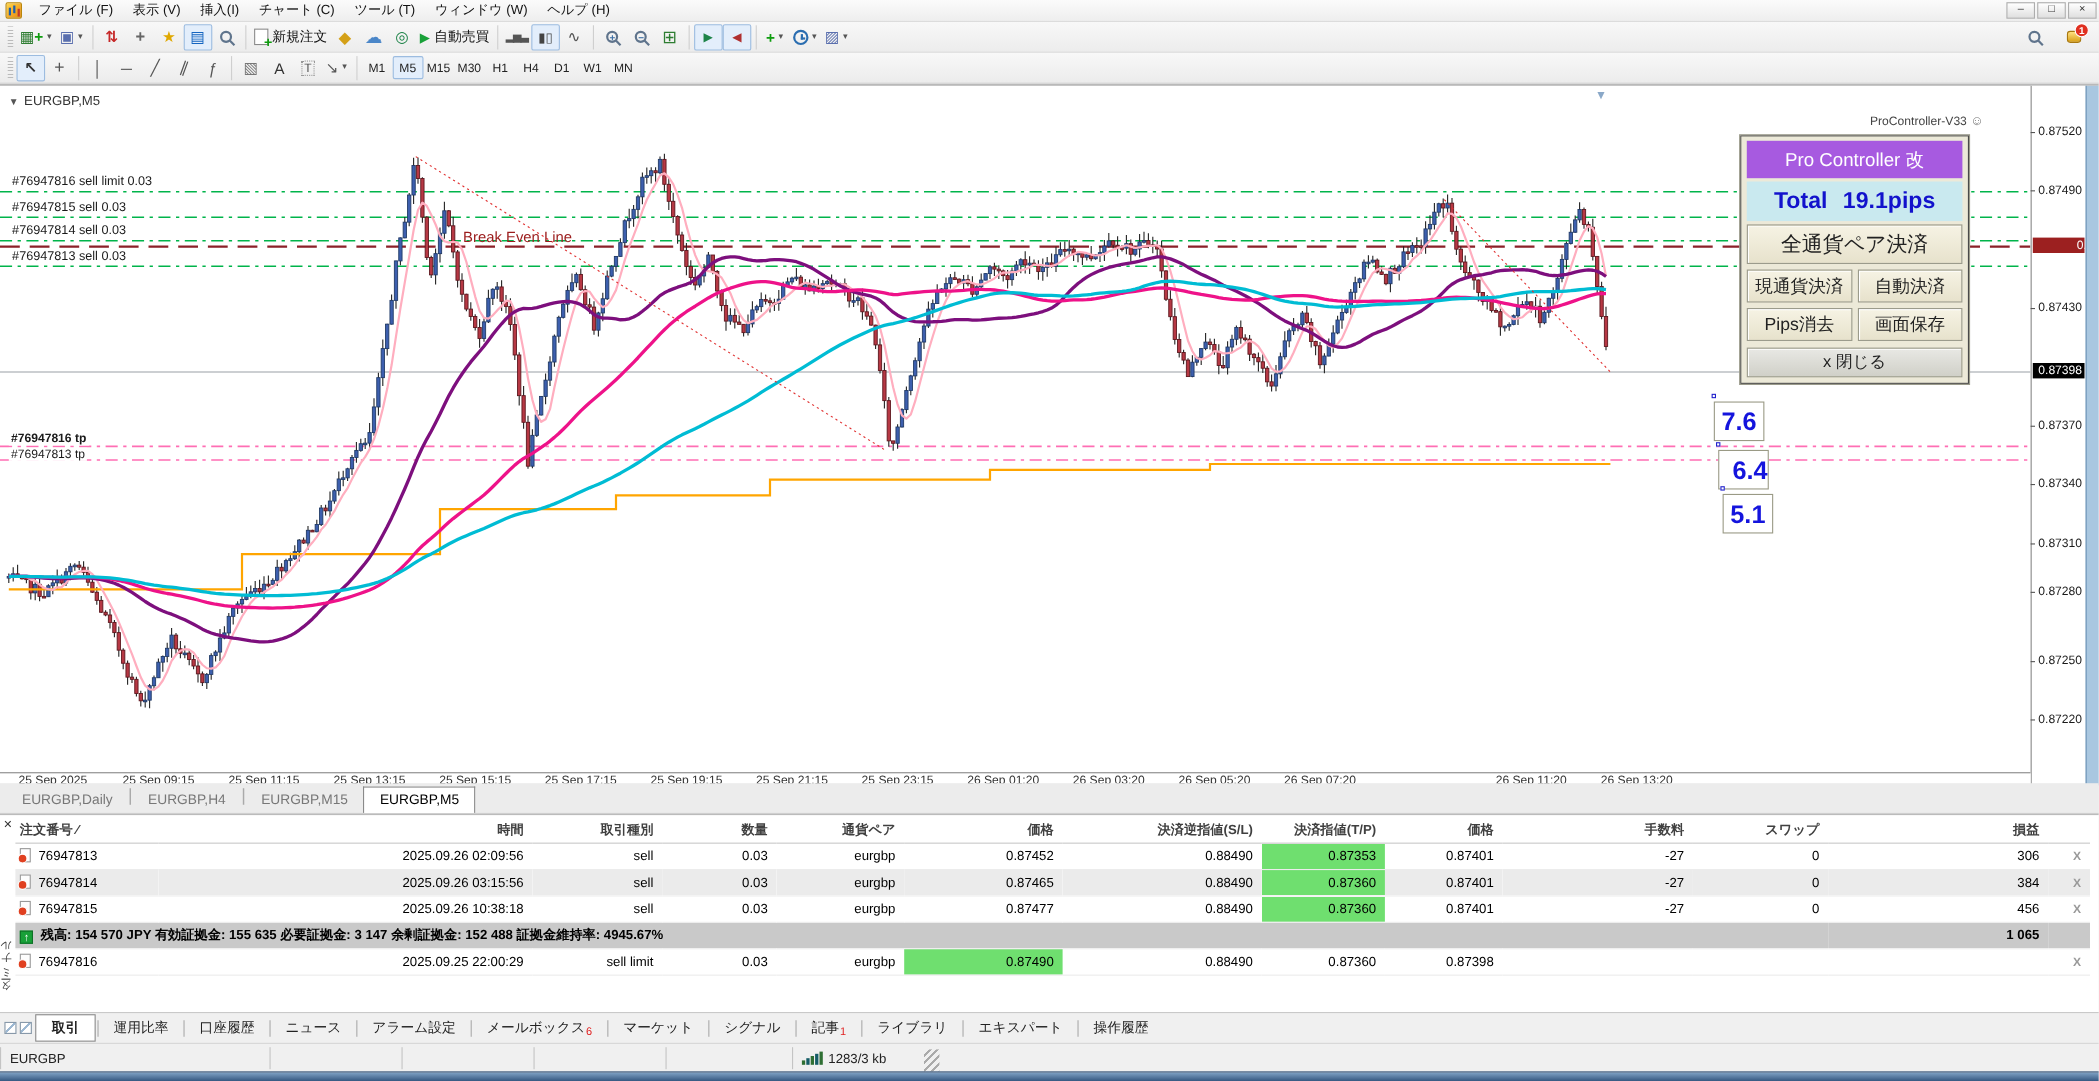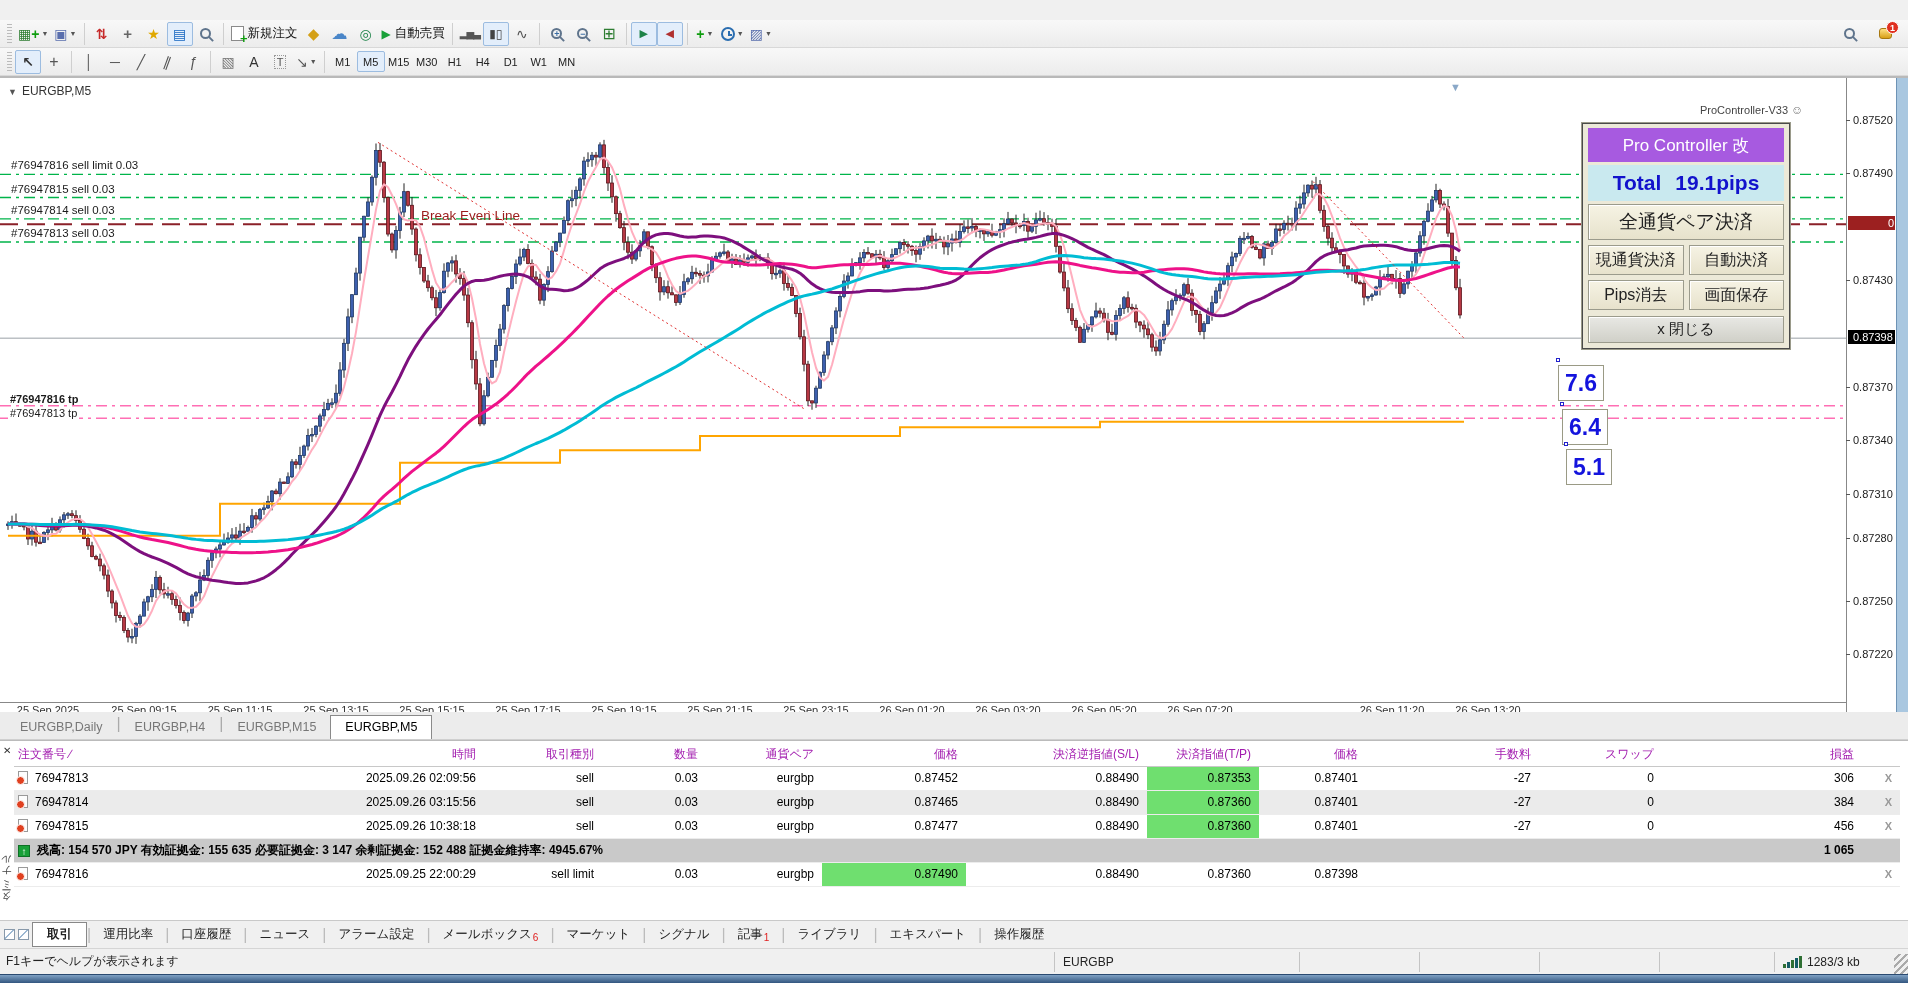--- a/index.html
+++ b/index.html
@@ -112,22 +112,22 @@
   .ctab-sep { color:#aaa; align-self:center; padding-bottom:3px; }
 
   
   #terminal { position:absolute; left:0; top:740px; width:100%; height:180px; background:#fff;
     border-top:1px solid #bbb; }
   #terminal-close { position:absolute; left:3px; top:4px; font-size:10px; color:#333; }
   #side-label { position:absolute; left:0; top:840px; width:14px; height:85px; font-size:10px;
     color:#444; writing-mode:vertical-rl; transform:rotate(180deg); text-align:center; letter-spacing:1px; }
   #orders-table { position:absolute; left:14px; top:3px; border-collapse:collapse; table-layout:fixed;
     width:1886px; font-size:12px; color:#000; }
-  #orders-table th { font-weight:normal; text-align:right; height:22px; padding:0 8px 0 2px;
-    border-bottom:1px solid #c8c8c8; color:#a21caf; }
+  #orders-table th { font-weight:bold; text-align:right; height:22px; padding:0 8px 0 2px;
+    border-bottom:1px solid #c8c8c8; color:#404040; }
   #orders-table th:first-child { text-align:left; padding-left:4px; }
   #orders-table td { height:24px; text-align:right; padding:0 8px 0 2px; border-bottom:1px solid #ececec;
     overflow:hidden; white-space:nowrap; }
   #orders-table td:first-child { text-align:left; padding-left:4px; }
   tr.alt { background:#ebebeb; }
   tr.balance { background:#c9c9c9; font-weight:bold; }
   tr.balance td { border-bottom:1px solid #b0b0b0; }
   .hl-green { background:#6fdf6f; }
   .doc-icon { display:inline-block; width:10px; height:13px; background:#fdfdfd; border:1px solid #999;
     position:relative; vertical-align:-2px; margin-right:7px; }
@@ -161,20 +161,37 @@
   #grip { width:14px; height:20px; align-self:flex-end;
     background:repeating-linear-gradient(135deg,transparent 0 3px,#aaa 3px 5px); }
   #bottom-strip { position:absolute; left:0; top:974px; width:100%; height:9px;
     background:linear-gradient(#7fa1c4,#33567f); border-top:1px solid #2a4a70; }
 </style>
 </head>
 <body>
 
 <div id="app">
 
+  <div id="menubar">
+    <div class="app-icon"></div>
+    <div id="menu-items" style="display: flex;">
+        <span class="menu-item">ファイル (F)</span>
+        <span class="menu-item">表示 (V)</span>
+        <span class="menu-item">挿入(I)</span>
+        <span class="menu-item">チャート (C)</span>
+        <span class="menu-item">ツール (T)</span>
+        <span class="menu-item">ウィンドウ (W)</span>
+        <span class="menu-item">ヘルプ (H)</span>
+      </div>
+    <div id="win-buttons">
+        <span class="win-btn">–</span>
+        <span class="win-btn">□</span>
+        <span class="win-btn">×</span>
+      </div>
+  </div>
 
   <div id="toolbar1">
       <span class="grip"></span>
       <span class="tb-btn">
         <span style="color:#2e7d32;font-weight:bold">▦<span style="color:#0f9d0f">+</span></span>
         <span class="dd">▼</span>
       </span>
       <span class="tb-btn">
         <span style="color:#5a6fae">▣</span>
         <span class="dd">▼</span>
@@ -1073,21 +1090,21 @@
         <div class="order-label" style="left: 8px; top: 125.9px;">#76947814 sell 0.03</div>
         <div class="order-label" style="left: 8px; top: 149.04px;">#76947813 sell 0.03</div>
       </div>
     <div id="be-label" style="top: 130.24px;">Break Even Line</div>
     <div id="tp-labels">
         <div class="tp-label" style="font-weight: bold; top: 314.8px;">#76947816 tp</div>
         <div class="tp-label" style="top: 328.8px;">#76947813 tp</div>
       </div>
     <div id="pips-markers">
         <div class="pips-box" style="left: 1558px; top: 287px; width: 46px; height: 36px;"><span class="anchor"></span>7.6</div>
-        <div class="pips-box" style="left: 1562px; top: 331px; width: 46px; height: 36px;"><span class="anchor"></span>6.4</div>
+        <div class="pips-box" style="left: 1562px; top: 331px; width: 46px; height: 36px; text-align: right;"><span class="anchor"></span>6.4</div>
         <div class="pips-box" style="left: 1566px; top: 371px; width: 46px; height: 36px;"><span class="anchor"></span>5.1</div>
       </div>
 
     <div id="panel">
       <div class="p-title">Pro Controller 改</div>
       <div class="p-total">
         <span>Total</span>
           <span>19.1pips</span>
       </div>
       <div class="p-btn p-big">全通貨ペア決済</div>
@@ -1273,21 +1290,20 @@
       <span class="ttab">記事<span class="badge">1</span></span>
       <span class="ttab-sep">|</span>
       <span class="ttab">ライブラリ</span>
       <span class="ttab-sep">|</span>
       <span class="ttab">エキスパート</span>
       <span class="ttab-sep">|</span>
       <span class="ttab">操作履歴</span>
     </div>
 
   <div id="statusbar">
-    <div id="status-help">F1キーでヘルプが表示されます</div>
     <div class="status-cell" style="width:245px">
         <span>EURGBP</span>
       </div>
     <div class="status-cell" style="width:120px"></div>
     <div class="status-cell" style="width:120px"></div>
     <div class="status-cell" style="width:120px"></div>
     <div class="status-cell" style="width:115px"></div>
     <div class="status-cell" id="conn-cell" style="width:120px">
       <span class="conn-bars">
           <i style="height:4px"></i>

